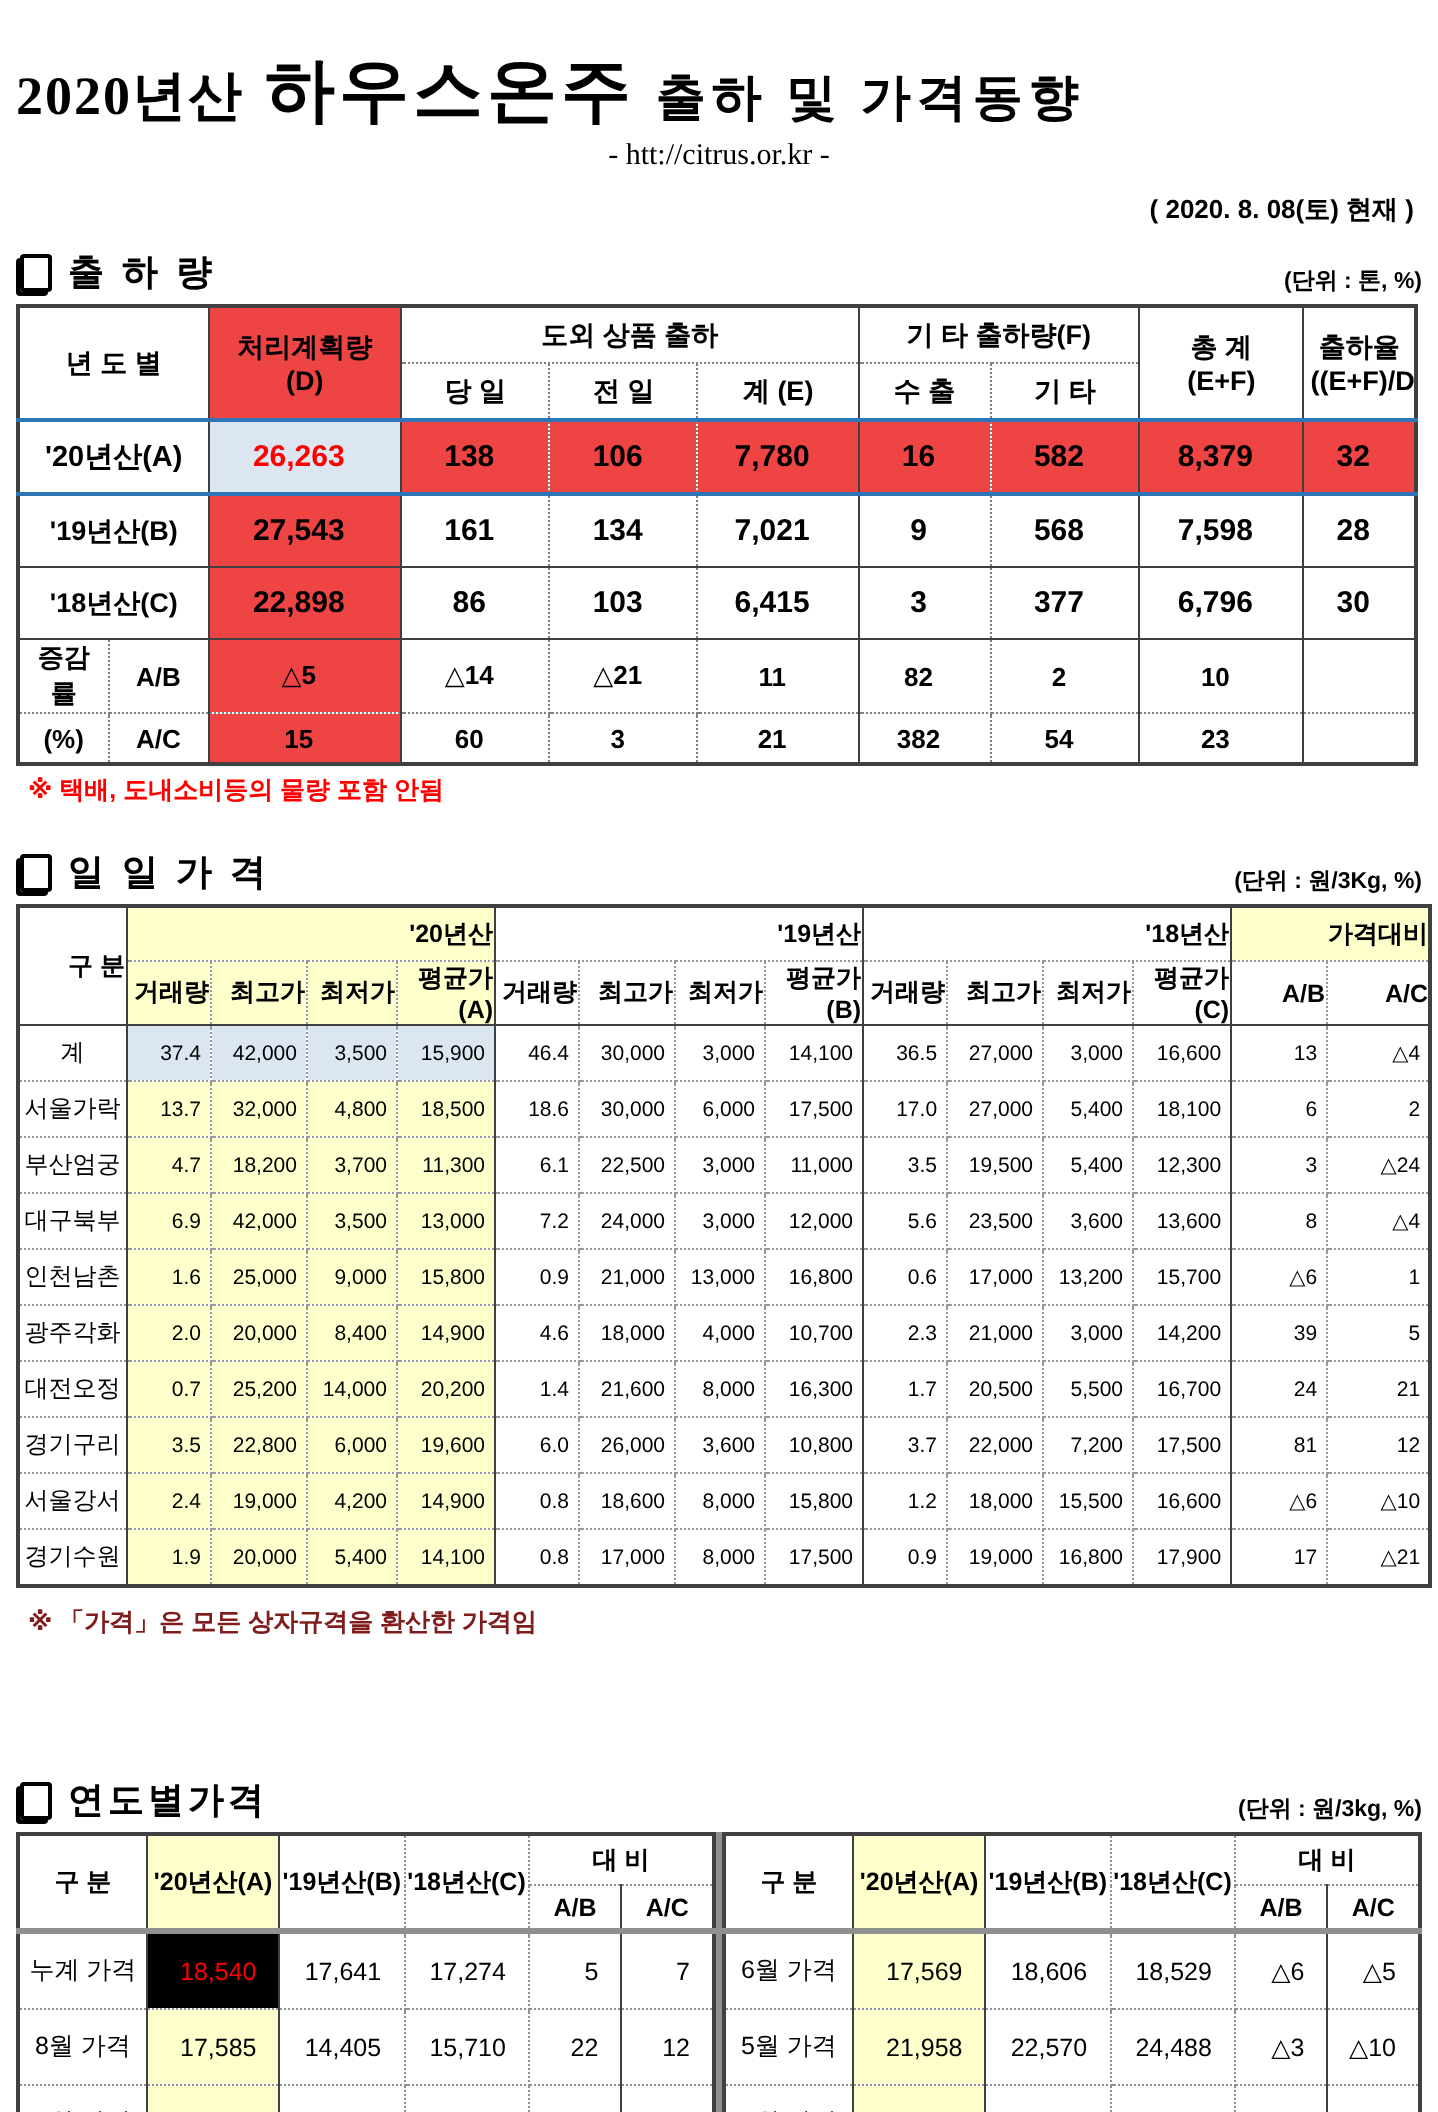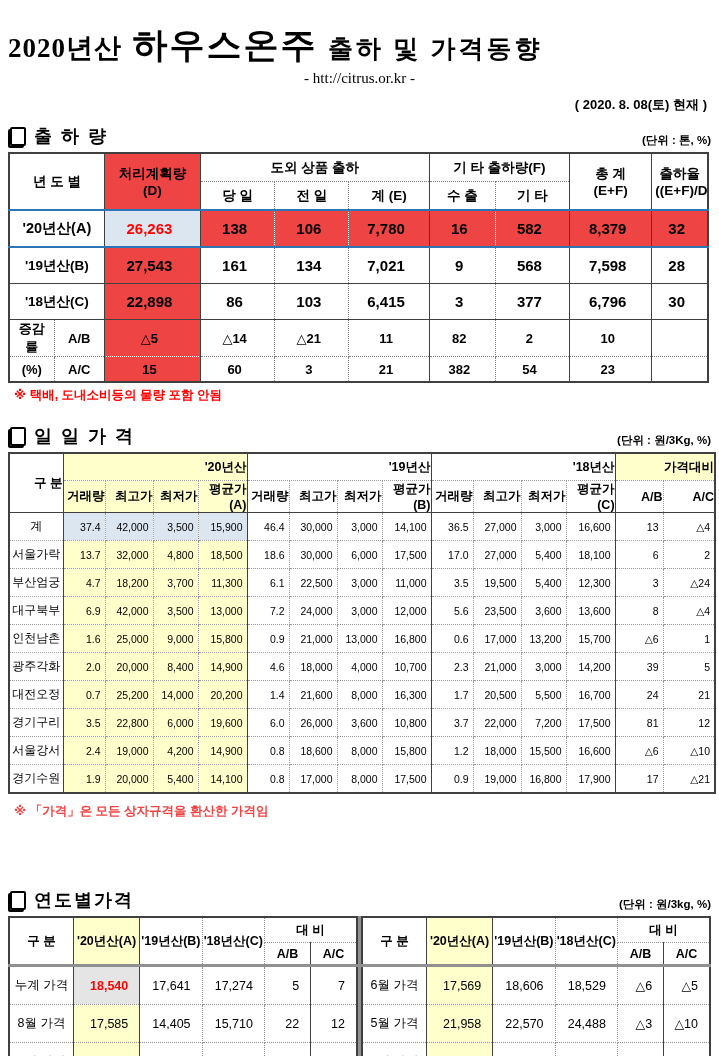--- a/index.html
+++ b/index.html
@@ -32,21 +32,21 @@
   .t1 tr.hrow td{height:27px;}
   .t1 tr.sm td{height:24px;font-size:13px;}
   .t1 .num{padding-right:9px;font-size:15px;}
   .t1 .ycell{background:#ef4444;margin-left:44px;}
   .t1 .dblue{background:#DCE6F1;color:#FF0000;}
   .t1 tr.r20 td{border-top:2px solid #2E75B6;border-bottom:2px solid #2E75B6;}
   .t1 tr.r20 .lab{font-size:14.5px;}
 
   .note1{font-size:13px;margin:6px 0 0 4px;}
   .note-red{font-size:12.5px;font-weight:bold;color:#FF0000;margin:4px 0 0 6px;}
-  .note-blue{font-size:12.5px;font-weight:bold;color:#ef4444;margin:9px 0 0 6px;}
+  .note-blue{font-size:12.5px;font-weight:bold;color:#7f1d1d;margin:9px 0 0 6px;}
 
   
   .t2{border:2px solid #404040;width:703px;margin-top:4px;}
   .t2 td{border:1px dotted #999;text-align:right;font-size:10.5px;padding:0 4px 0 0;height:27px;overflow:hidden;font-weight:normal;}
   .t2 .sl{border-left:1px solid #404040;}
   .t2 .h{text-align:right;font-weight:bold;font-size:12.5px;padding:0;}
   .t2 .lab{text-align:center;font-size:12px;padding:0;}
   .t2 tr.ghead td{height:26px;}
   .t2 tr.shead td{height:23px;}
   .t2 tr.frow td{border-top:1px solid #404040;}
@@ -57,21 +57,21 @@
   .t3wrap{display:flex;gap:3px;background:#909090;width:703px;margin-top:4px;}
   .t3{border:2px solid #404040;width:350px;background:#fff;}
   .t3 td{border:1px dotted #909090;font-size:12.5px;text-align:right;padding:0 11px 0 0;height:37px;overflow:hidden;}
   .t3 .sl{border-left:1px solid #404040;}
   .t3 .h{text-align:center;font-weight:bold;padding:0;font-size:12.5px;}
   .t3 .lab{text-align:center;padding:0;font-size:12.5px;}
   .t3 tr.hr1 td{height:24px;}
   .t3 tr.hr2 td{height:21px;}
   .t3 .hb{border-bottom:3px solid #909090;}
   .t3 .y{background:#FFFFCC;}
-  .t3 .b{background:#e5e5e5;color:#FF0000;font-weight:bold;}
+  .t3 .b{background:#000000;color:#FF0000;font-weight:normal;}
 </style>
 </head>
 <body>
 
 <div class="page">
 
   <div class="title-line">
     <span class="t-prefix">2020년산</span>
     <span class="t-main">하우스온주</span>
     <span class="t-suffix">출하 및 가격동향</span>

